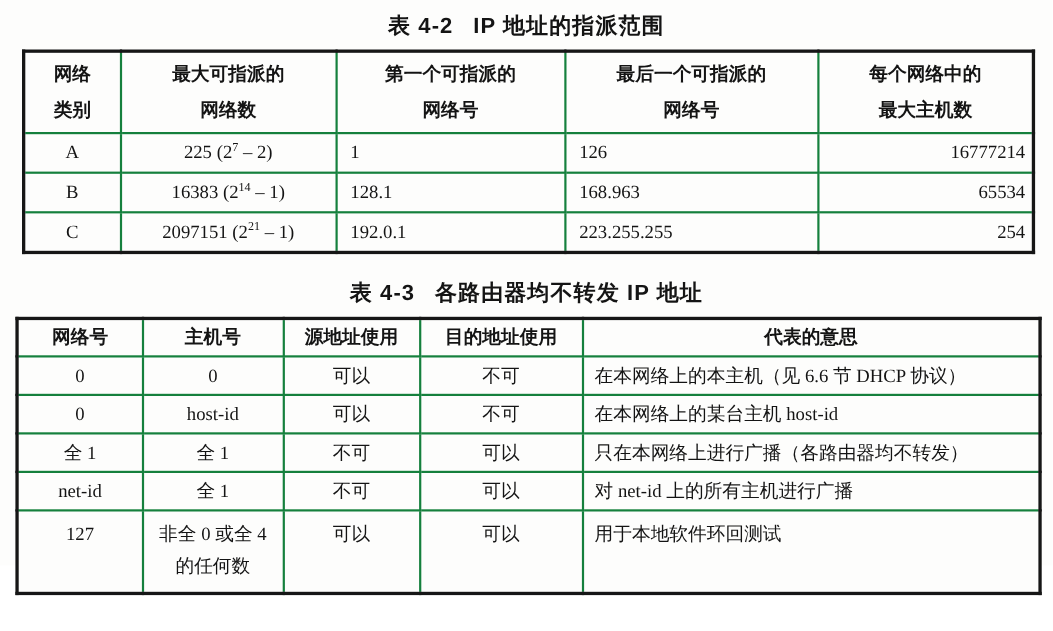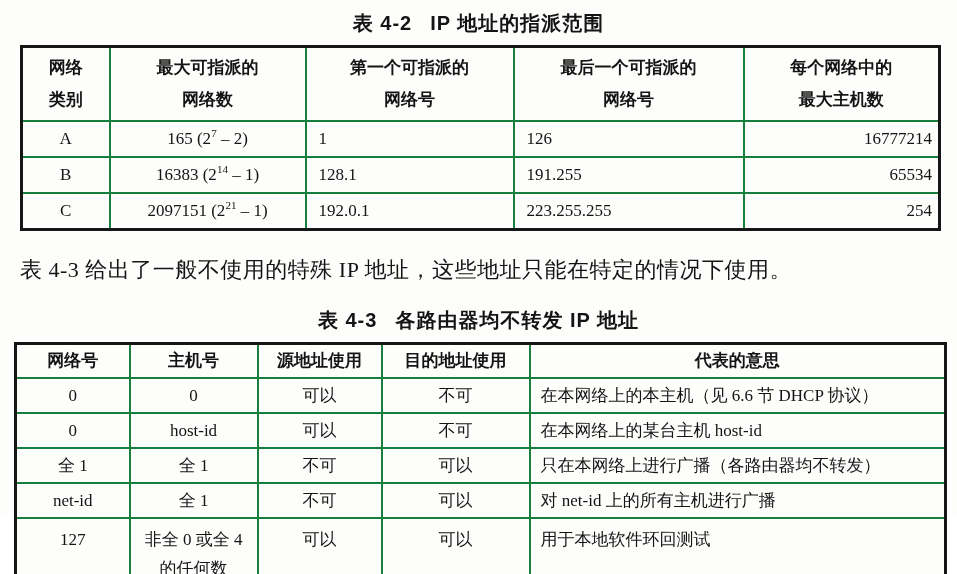--- a/index.html
+++ b/index.html
@@ -111,43 +111,42 @@
         <div>最后一个可指派的</div>
         <div>网络号</div>
       </th>
       <th>
         <div>每个网络中的</div>
         <div>最大主机数</div>
       </th>
     </tr>
     <tr>
       <td class="center">A</td>
-      <td class="center"><span>165 (2</span><sup>7</sup><span> – 2)</span></td>
+      <td class="center"><span>225 (2</span><sup>7</sup><span> – 2)</span></td>
       <td class="left">1</td>
       <td class="left">126</td>
       <td class="right">16777214</td>
     </tr>
     <tr>
       <td class="center">B</td>
       <td class="center"><span>16383 (2</span><sup>14</sup><span> – 1)</span></td>
       <td class="left">128.1</td>
-      <td class="left">191.255</td>
+      <td class="left">168.963</td>
       <td class="right">65534</td>
     </tr>
     <tr>
       <td class="center">C</td>
       <td class="center"><span>2097151 (2</span><sup>21</sup><span> – 1)</span></td>
       <td class="left">192.0.1</td>
       <td class="left">223.255.255</td>
       <td class="right">254</td>
     </tr>
   </tbody>
     </table>
 
-  <div class="para">表 4-3 给出了一般不使用的特殊 IP 地址，这些地址只能在特定的情况下使用。</div>
 
   <div class="caption caption-43">
     <span>表 4-3</span>
     <span>各路由器均不转发 IP 地址</span>
   </div>
 
   <table class="t43">
     <colgroup>
       <col style="width:114px">
         <col style="width:128px">

